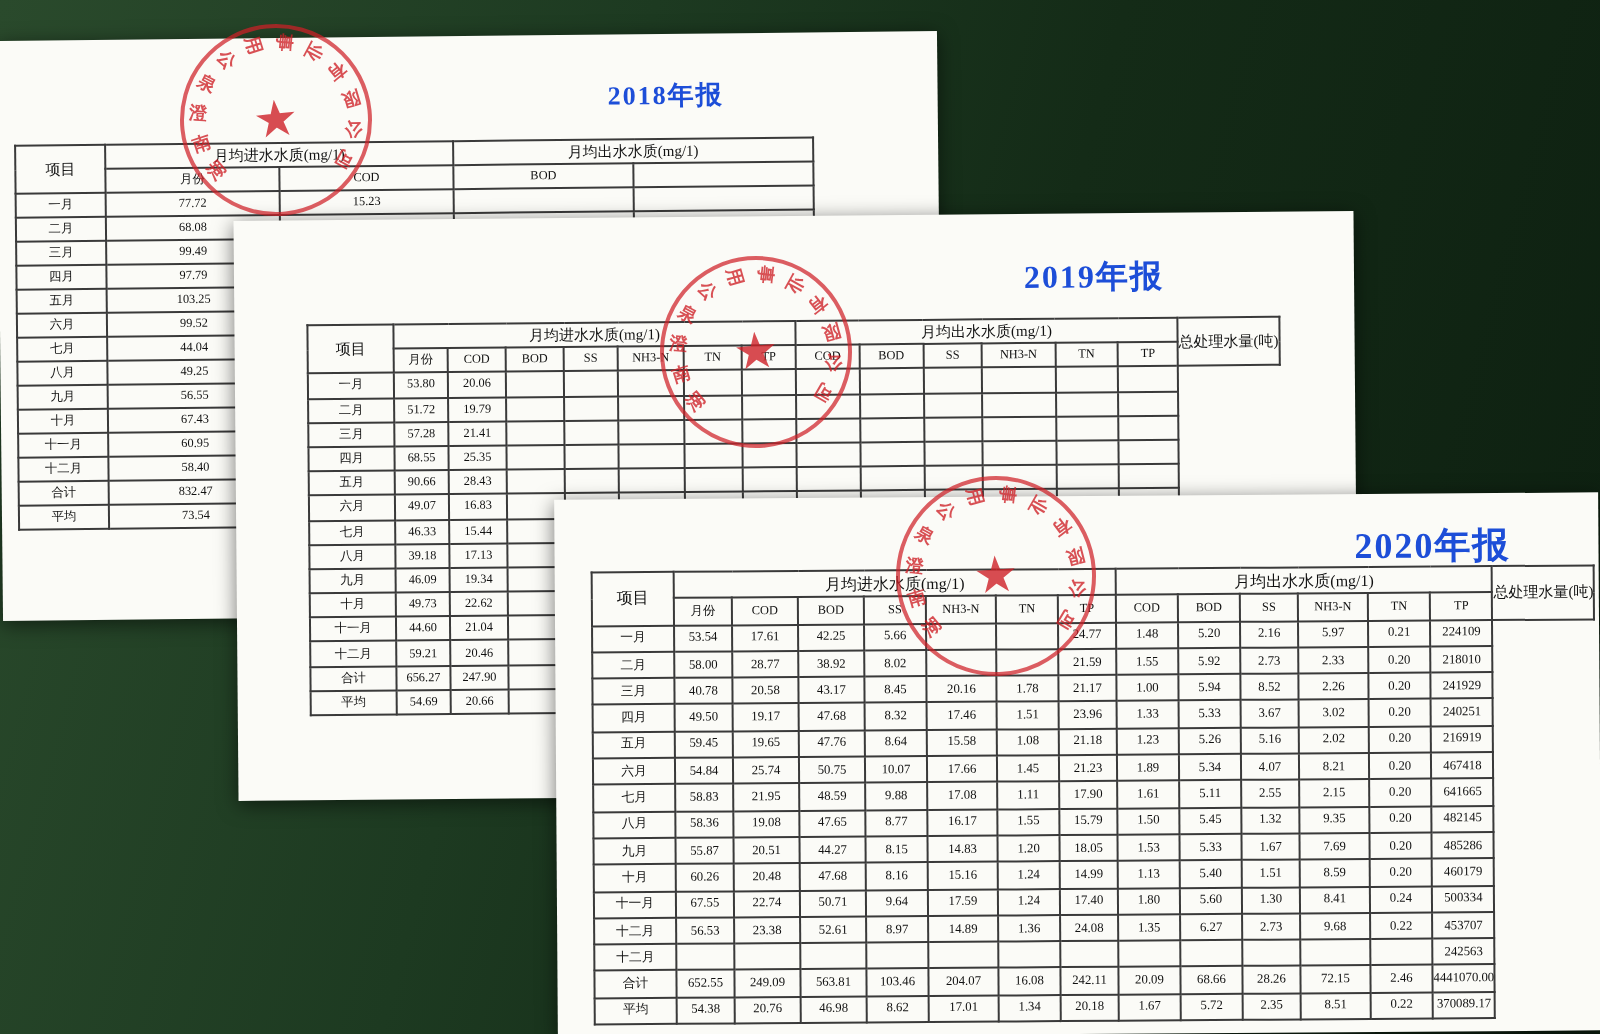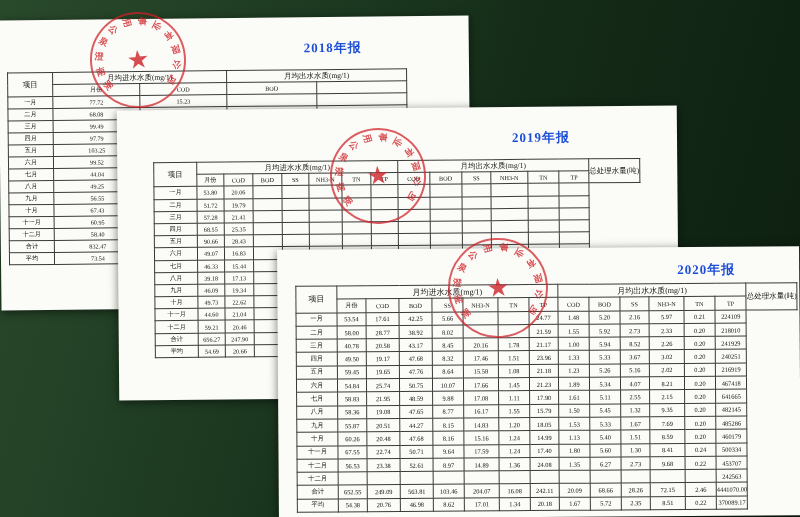--- a/index.html
+++ b/index.html
@@ -39,26 +39,26 @@
     padding:0;
     white-space:nowrap;
   }
   
   #sheet1{left:0px;top:18px;width:470px;height:290px;transform:rotate(-0.6deg);}
   #sheet1 .sheet-title{left:305px;top:22px;font-size:13px;}
   #t1{left:8px;top:52px;font-size:6.2px;}
   #t1 td{height:11px;}
   
   #sheet2{left:118px;top:108px;width:560px;height:290px;transform:rotate(-0.5deg);}
-  #sheet2 .sheet-title{left:395px;top:22px;font-size:13px;}
+  #sheet2 .sheet-title{left:395px;top:22px;font-size:16px;}
   #t2{left:36px;top:52px;font-size:6.2px;}
   #t2 td{height:11.2px;}
   
   #sheet3{left:278px;top:248px;width:522px;height:269px;transform:rotate(-0.4deg);}
-  #sheet3 .sheet-title{left:400px;top:14px;font-size:13px;}
+  #sheet3 .sheet-title{left:400px;top:14px;font-size:18px;}
   #t3{left:18px;top:36px;font-size:6.4px;}
   #t3 td{height:12.3px;}
 
   .hdr{font-size:7.5px;}
   .hdr-big{font-size:8px;}
   .sub{font-size:6.2px;}
   .tot{font-size:6.2px;}
 
   
   .stamp{

